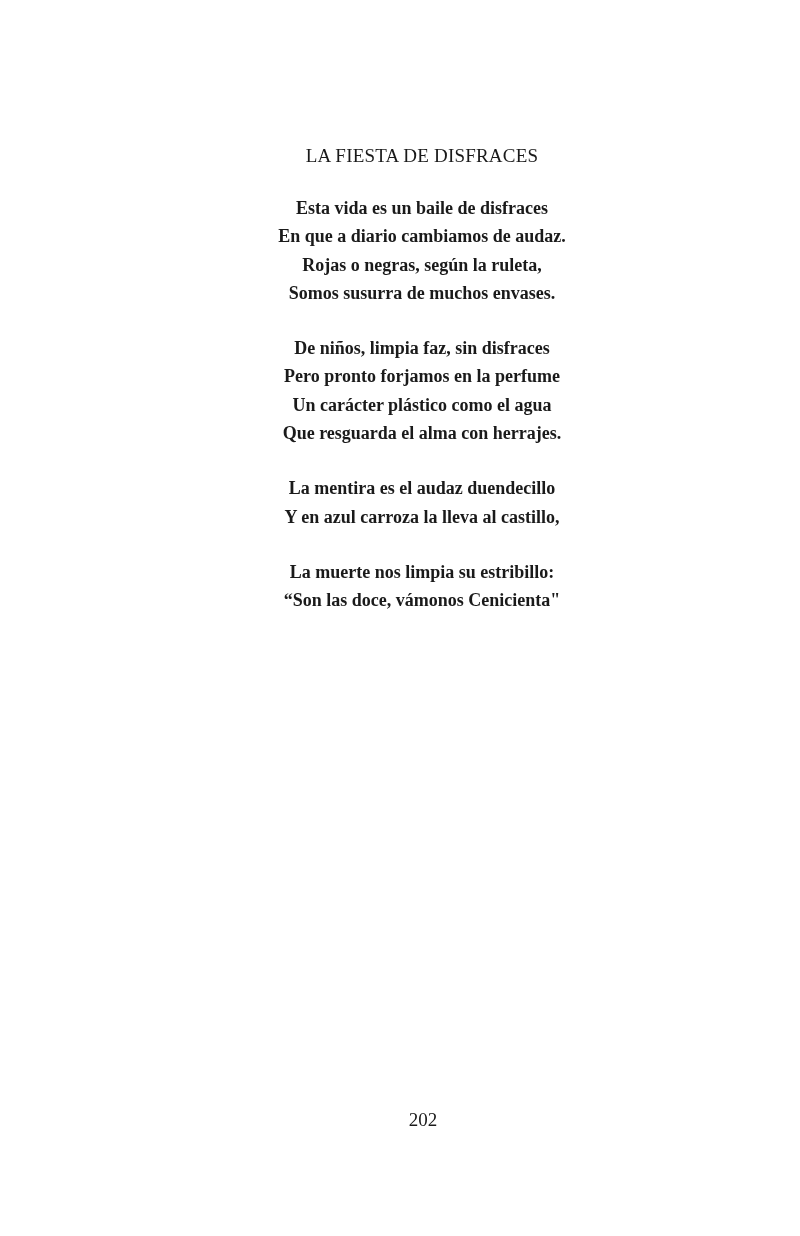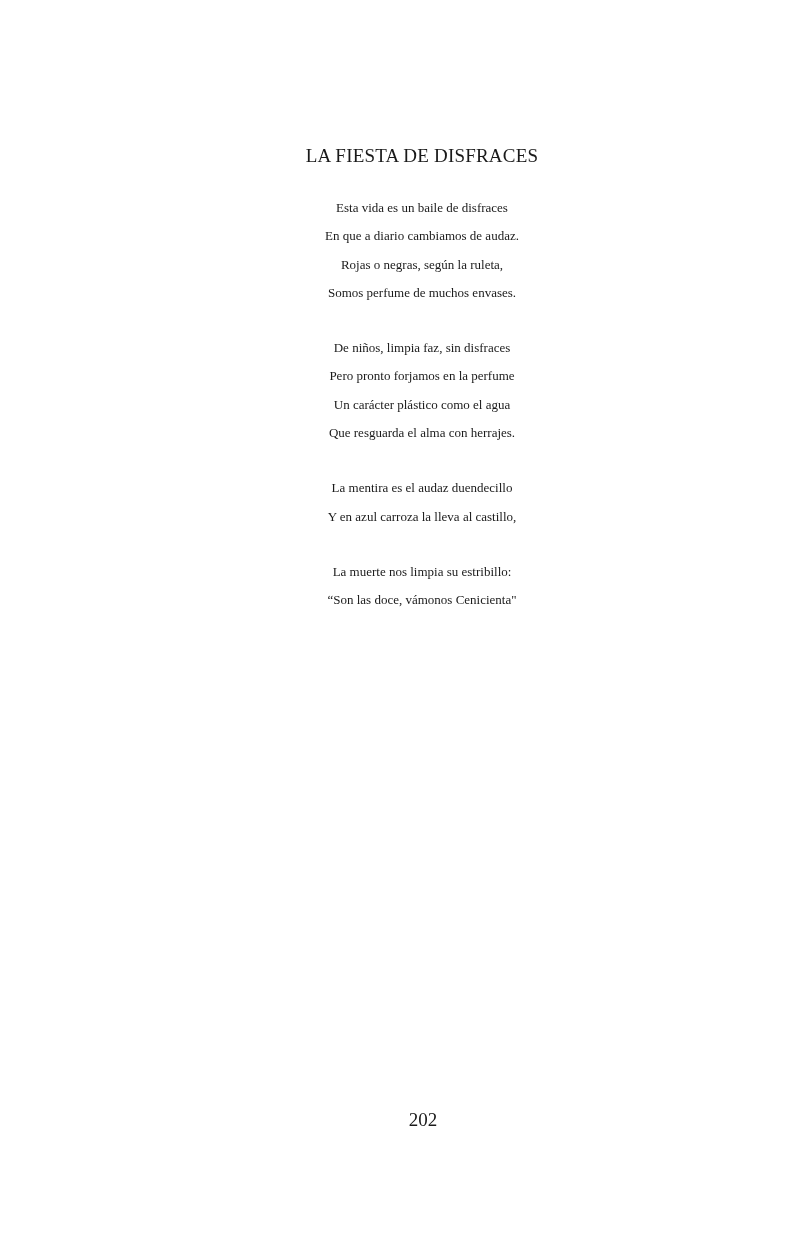--- a/index.html
+++ b/index.html
@@ -34,23 +34,24 @@
       line-height: 28px;
       letter-spacing: 0.2px;
       margin: 0 0 24px 0;
       font-weight: normal;
     }
     .stanza {
       margin: 0 0 27px 0;
     }
     .line {
       display: block;
-      font-size: 13px;
+      font-size: 18px;
       line-height: 28.3px;
       white-space: nowrap;
+      font-weight: bold;
     }
     .page-number {
       position: absolute;
       top: 1106px;
       left: 0;
       width: 846px;
       text-align: center;
       font-size: 19px;
       line-height: 28px;
     }
@@ -59,21 +60,21 @@
 <body>
 
 <div class="page">
   <div class="poem">
     <h1 class="title">LA FIESTA DE DISFRACES</h1>
 
     <div class="stanza">
       <span class="line">Esta vida es un baile de disfraces</span>
       <span class="line">En que a diario cambiamos de audaz.</span>
       <span class="line">Rojas o negras, según la ruleta,</span>
-      <span class="line">Somos perfume de muchos envases.</span>
+      <span class="line">Somos susurra de muchos envases.</span>
     </div>
 
     <div class="stanza">
       <span class="line">De niños, limpia faz, sin disfraces</span>
       <span class="line">Pero pronto forjamos en la perfume</span>
       <span class="line">Un carácter plástico como el agua</span>
       <span class="line">Que resguarda el alma con herrajes.</span>
     </div>
 
     <div class="stanza">

